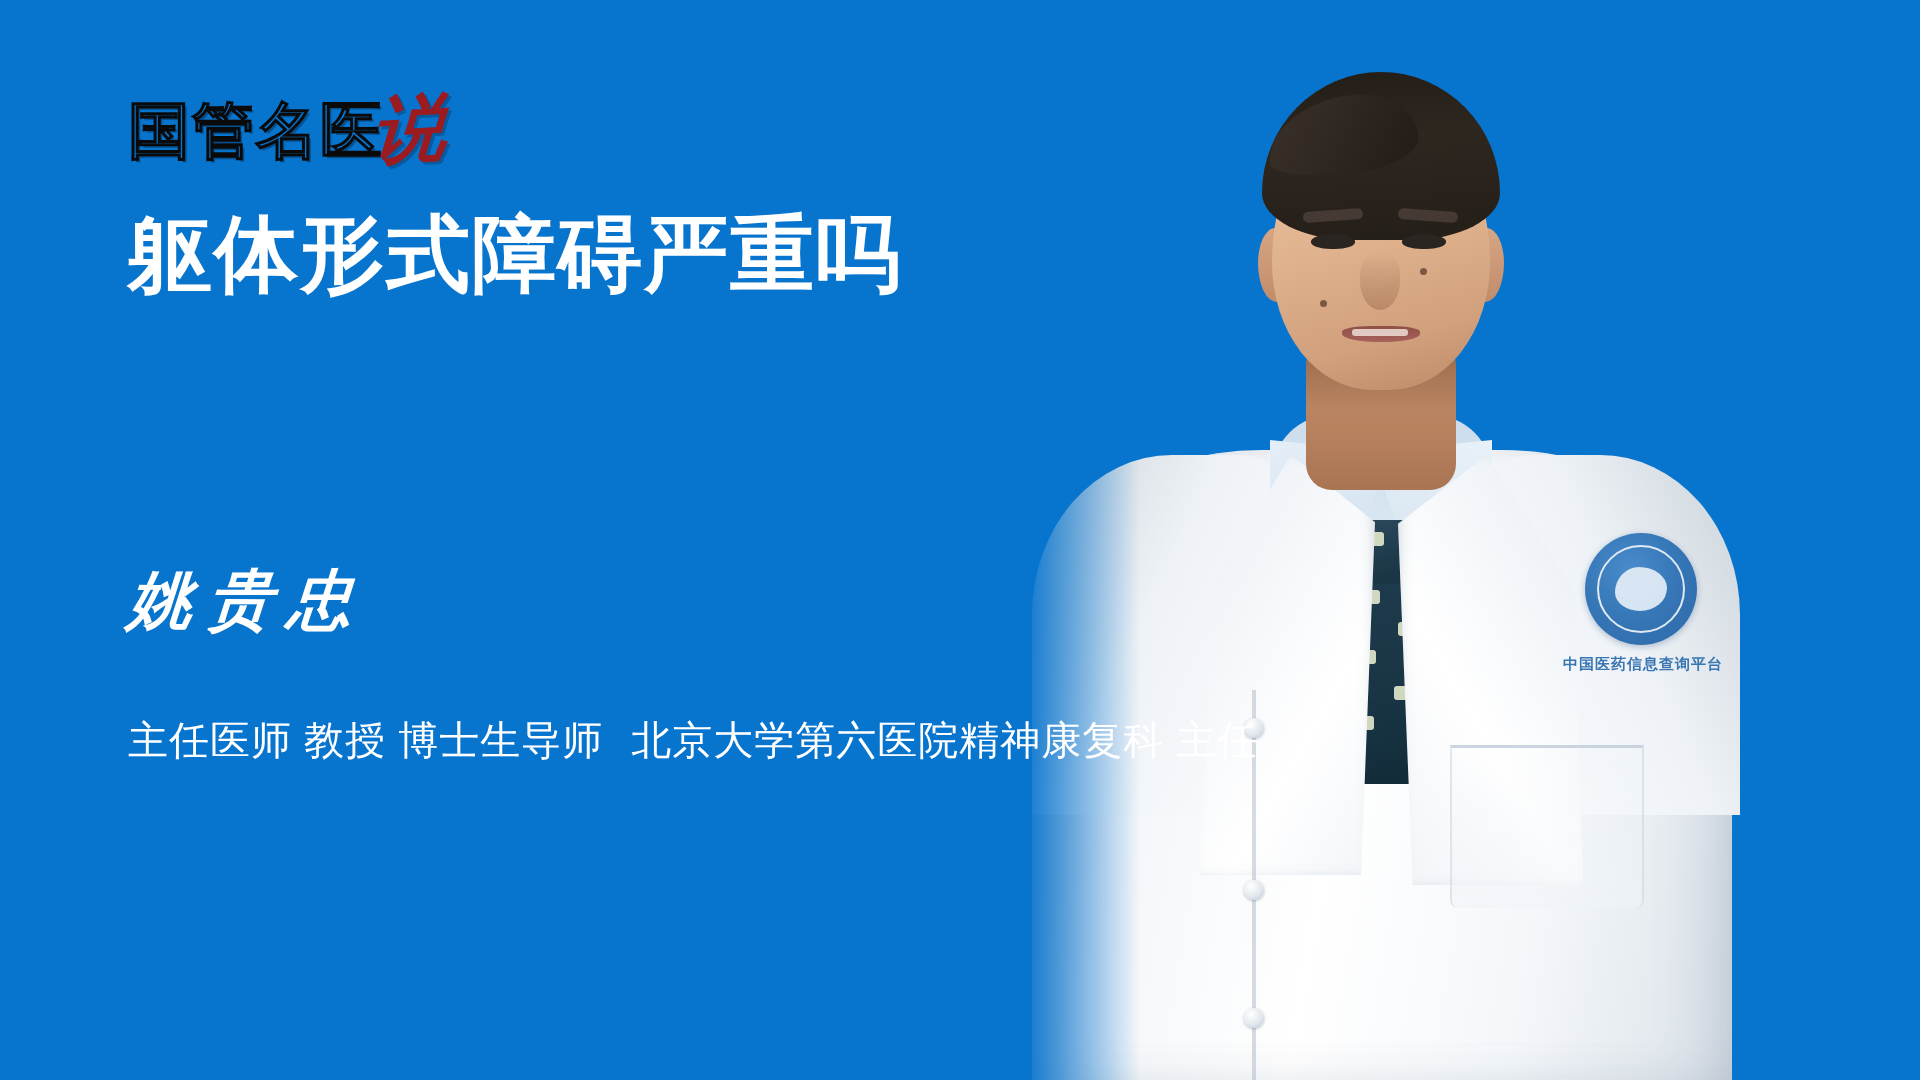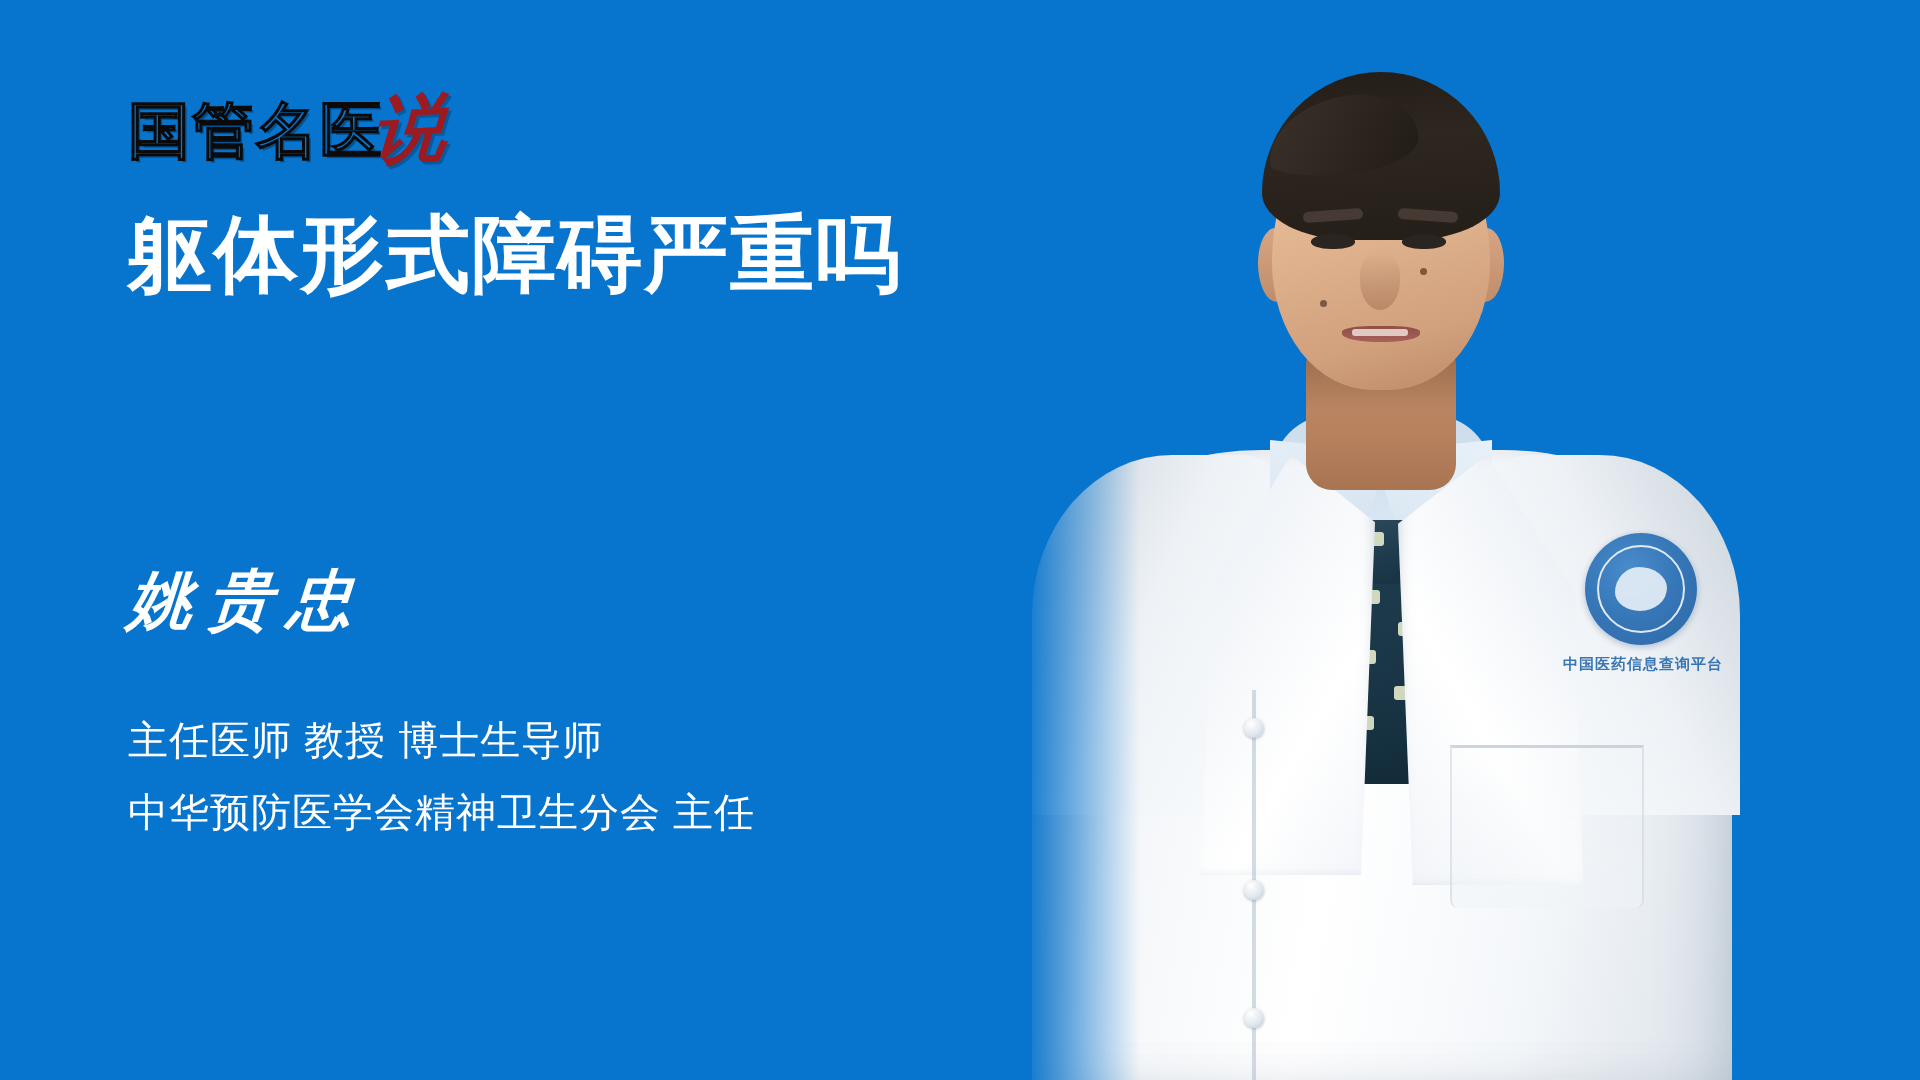--- a/index.html
+++ b/index.html
@@ -100,21 +100,20 @@
     white-space: nowrap;
     transform: skewX(-4deg);
   }
 
   
   .credentials {
     position: absolute;
     left: 128px;
     top: 718px;
     display: flex;
-    flex-direction: column;
     gap: 28px;
   }
   .credential-line {
     font-size: 40px;
     line-height: 1.1;
     font-weight: 400;
     color: #FFFFFF;
     letter-spacing: 1px;
     white-space: nowrap;
   }
@@ -543,18 +542,18 @@
       <span class="brand-main">国管名医</span>
       <span class="brand-accent">说</span>
     </div>
 
     <div class="title">躯体形式障碍严重吗</div>
 
     <div class="doctor-name">姚贵忠</div>
 
     <div class="credentials">
       <div class="credential-line">主任医师  教授  博士生导师</div>
-      <div class="credential-line">中华预防医学会精神卫生分会  主任</div>
+      <div class="credential-line">北京大学第六医院精神康复科  主任</div>
     </div>
 
   </div>
 
 </div>
 
 </body></html>

